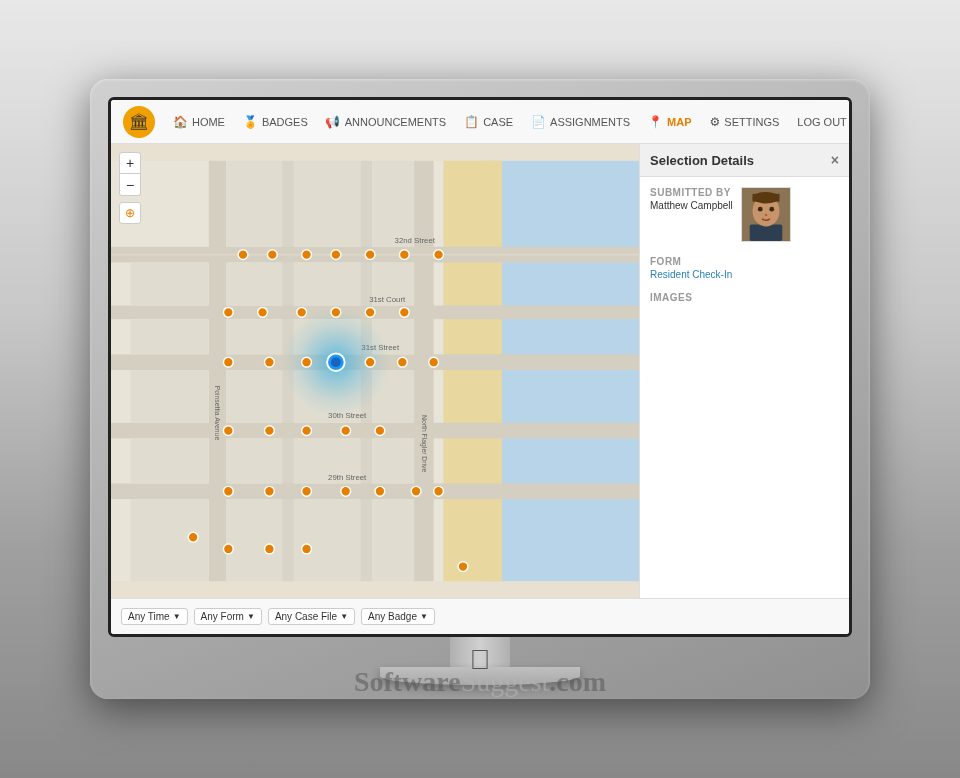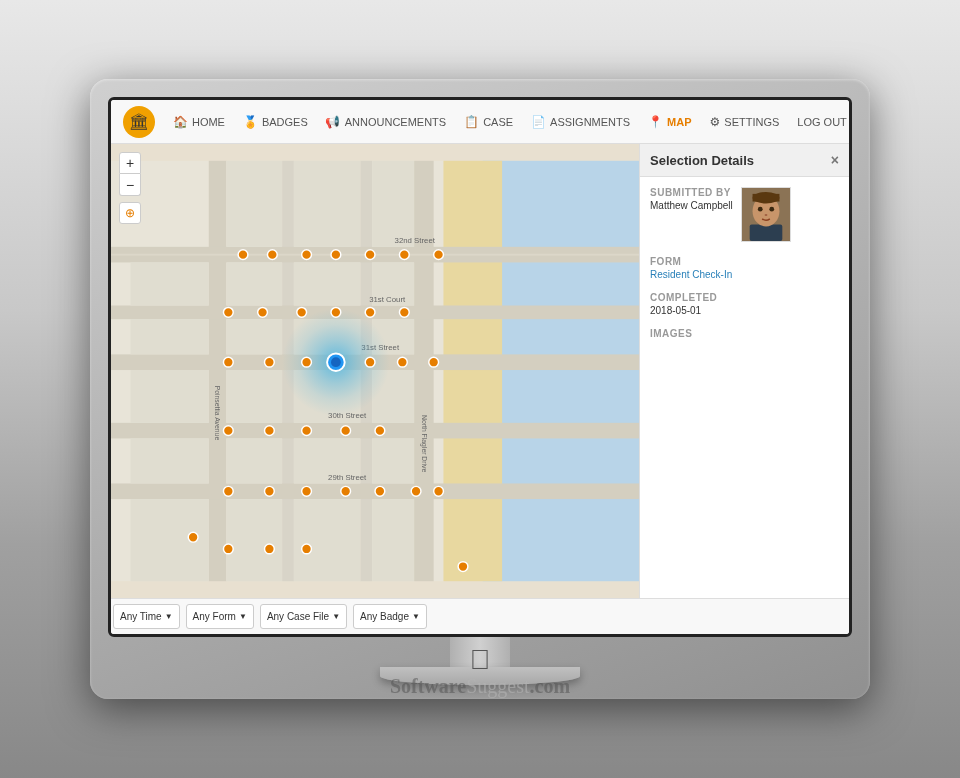--- a/index.html
+++ b/index.html
@@ -57,21 +57,21 @@
       border-radius: 0 0 50% 50%;
       box-shadow: 0 4px 8px rgba(0,0,0,0.3);
     }
 
     
     .watermark {
       position: absolute;
       bottom: 80px;
       left: 50%;
       transform: translateX(-50%);
-      font-size: 20px;
+      font-size: 28px;
       color: rgba(180,180,180,0.6);
       font-family: Georgia, serif;
       white-space: nowrap;
       pointer-events: none;
       z-index: 10;
     }
     .watermark span { color: rgba(80,80,80,0.5); font-weight: bold; }
 
     
     .apple-logo {
@@ -271,23 +271,24 @@
       display: flex;
       align-items: center;
       justify-content: center;
       overflow: hidden;
     }
 
     
     .filter-bar {
       background: #f8f8f8;
       border-top: 1px solid #ddd;
-      padding: 5px 2px;
+      padding: 5px 10px;
       display: flex;
       gap: 6px;
+      align-items: center;
       flex-shrink: 0;
       height: 36px;
     }
     .filter-dropdown {
       display: inline-flex;
       align-items: center;
       gap: 3px;
       background: #fff;
       border: 1px solid #ccc;
       border-radius: 3px;
@@ -512,24 +513,20 @@
 
 
             <div class="panel-section">
               <div class="panel-label">FORM</div>
               <div class="panel-value">
                 <a class="panel-link">Resident Check-In</a>
               </div>
             </div>
 
 
-            <div class="panel-section">
-              <div class="panel-label">COMPLETED</div>
-              <div class="panel-value">2018-05-01</div>
-            </div>
 
             <div class="panel-section">
               <div class="panel-label">IMAGES</div>
             </div>
           </div>
         </div>
       </div>
 
       <div class="filter-bar">
         <div class="filter-dropdown">

